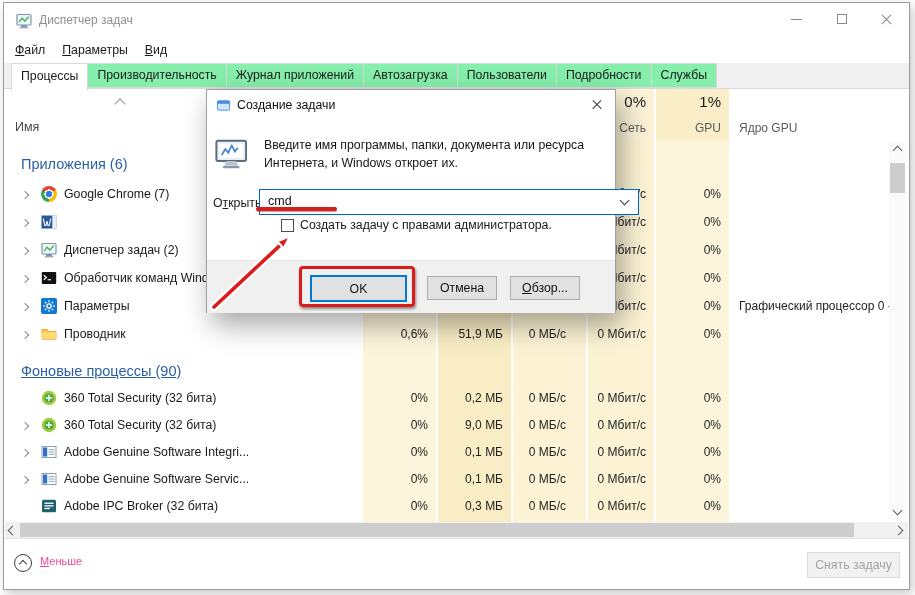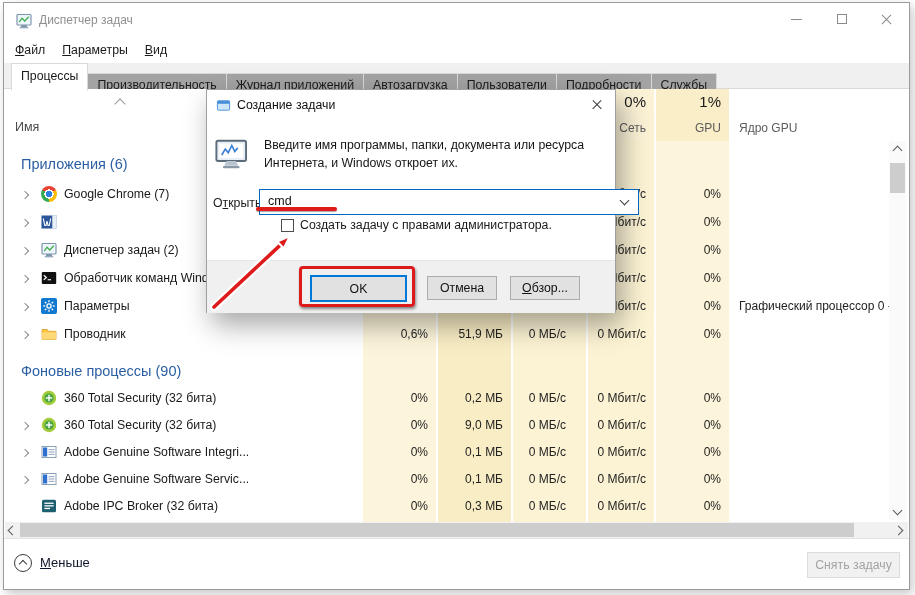--- a/index.html
+++ b/index.html
@@ -24,22 +24,22 @@
   .wc-close::before{transform:rotate(45deg)}
   .wc-close::after{transform:rotate(-45deg)}
 
   
   .menubar{position:absolute;left:11px;top:36px;height:23px;line-height:23px;white-space:nowrap}
   .mi{display:inline-block;margin-right:17px;font-size:12.3px;color:#1a1a1a}
 
   
   .tabs{position:absolute;left:0;top:60px;width:100%;height:26px;background:#f0f0f0;
         border-bottom:1px solid #d9d9d9;padding-left:7px;box-sizing:border-box;white-space:nowrap}
-  .tab{display:inline-block;height:23px;line-height:23px;margin-top:10px;padding:0 9px;
-       border:1px solid #d9d9d9;border-left:none;background:#a3a3a3;font-size:12.3px;vertical-align:top}
+  .tab{display:inline-block;height:23px;line-height:23px;margin-top:0;padding:0 9px;
+       border:1px solid #d9d9d9;border-left:none;background:#86efac;font-size:12.3px;vertical-align:top}
   .tab:first-child{border-left:1px solid #d9d9d9}
   .tab.active{background:#fff;height:26px;line-height:25px;margin-top:0;position:relative;z-index:2;
        border-bottom:1px solid #fff;border-left:1px solid #d9d9d9}
 
   
   .colhead{position:absolute;left:0;top:86px;width:885px;height:52px;border-bottom:1px solid #e6e6e6;background:#fff}
   .sortind{position:absolute;left:112px;top:11px;width:7px;height:7px;
         border-left:1.4px solid #9a9a9a;border-top:1.4px solid #9a9a9a;transform:rotate(45deg)}
   .hname{position:absolute;left:11px;bottom:7px;font-size:12.5px;color:#474747}
   .hcell{position:absolute;top:0;height:100%;box-sizing:border-box}
@@ -87,21 +87,21 @@
   .hthumb{position:absolute;left:15px;top:1px;width:834px;height:14px;background:#cdcdcd}
   .ha-l{left:4px;top:5px;transform:rotate(135deg)}
   .ha-r{right:6px;top:5px;transform:rotate(-45deg)}
 
   
   .statusbar{position:absolute;left:0;top:535px;width:100%;height:50px;background:#fff;border-top:1px solid #e3e3e3}
   .more{position:absolute;left:10px;top:13px;height:24px}
   .circle{position:absolute;left:0;top:2px;width:18px;height:18px;border:1.4px solid #3c3c3c;border-radius:50%;box-sizing:border-box}
   .cchev{position:absolute;left:4.5px;top:6px;width:5px;height:5px;
          border-left:1.4px solid #3c3c3c;border-top:1.4px solid #3c3c3c;transform:rotate(45deg)}
-  .morelbl{position:absolute;left:26px;top:3px;font-size:13px;color:#0f172a;white-space:nowrap}
+  .morelbl{position:absolute;left:26px;top:3px;font-size:11px;color:#ec4899;white-space:nowrap}
   .endtask{position:absolute;left:803px;top:13px;width:93px;height:26px;background:#f1f1f1;
            border:1px solid #dcdcdc;color:#a3a3a3;font-size:12.3px;font-family:inherit}
 
   
   .dialog{position:absolute;left:202px;top:86px;width:408px;height:222px;background:#fff;z-index:40;
           border:1px solid #a0a0a0;box-shadow:6px 12px 26px rgba(0,0,0,.35)}
   .dtitle{position:absolute;left:0;top:0;width:100%;height:30px;background:#fff}
   .dicon{position:absolute;left:9px;top:8px;width:15px;height:15px}
   .dtext{position:absolute;left:30px;top:0;line-height:30px;font-size:12.3px;color:#111;white-space:nowrap}
   .dclose{position:absolute;right:6px;top:4px;width:24px;height:22px}
@@ -260,21 +260,21 @@
             <path d="M1 6.3h14v7.2H1z" fill="#ffd978"></path>
           </svg>
         </span>
         <span class="rlabel">Проводник</span>
         <span class="cell c-cpu">0,6%</span>
         <span class="cell c-mem">51,9 МБ</span>
         <span class="cell c-disk">0 МБ/с</span>
         <span class="cell c-net">0 Мбит/с</span>
         <span class="cell c-gpu">0%</span>
       </div>
-      <div class="rowg" style="top: 215px;">Фоновые процессы (90)</div>
+      <div class="rowg" style="top: 215px; text-decoration: underline;">Фоновые процессы (90)</div>
       <div class="row" style="top: 244px;">
         <span class="ricon">
           <svg class="ig" viewBox="0 0 16 16">
             <circle cx="8" cy="8" r="7.2" fill="#a3cc39"></circle>
             <circle cx="8" cy="8" r="4.6" fill="#4ba546"></circle>
             <rect x="7.3" y="4.8" width="1.4" height="6.4" fill="#fff"></rect>
             <rect x="4.8" y="7.3" width="6.4" height="1.4" fill="#fff"></rect>
           </svg>
         </span>
         <span class="rlabel">360 Total Security (32 бита)</span>

